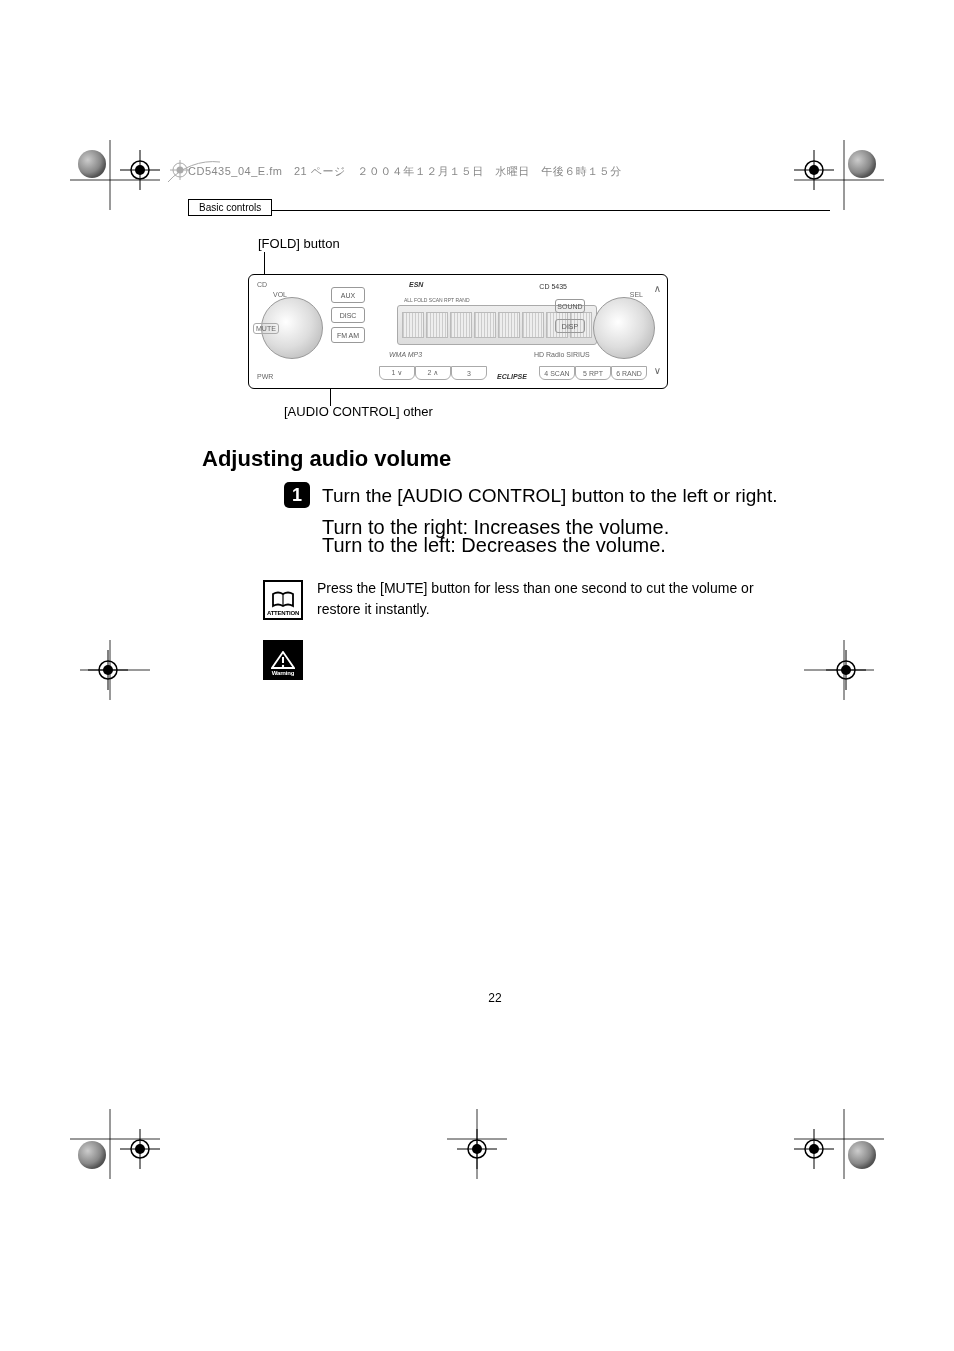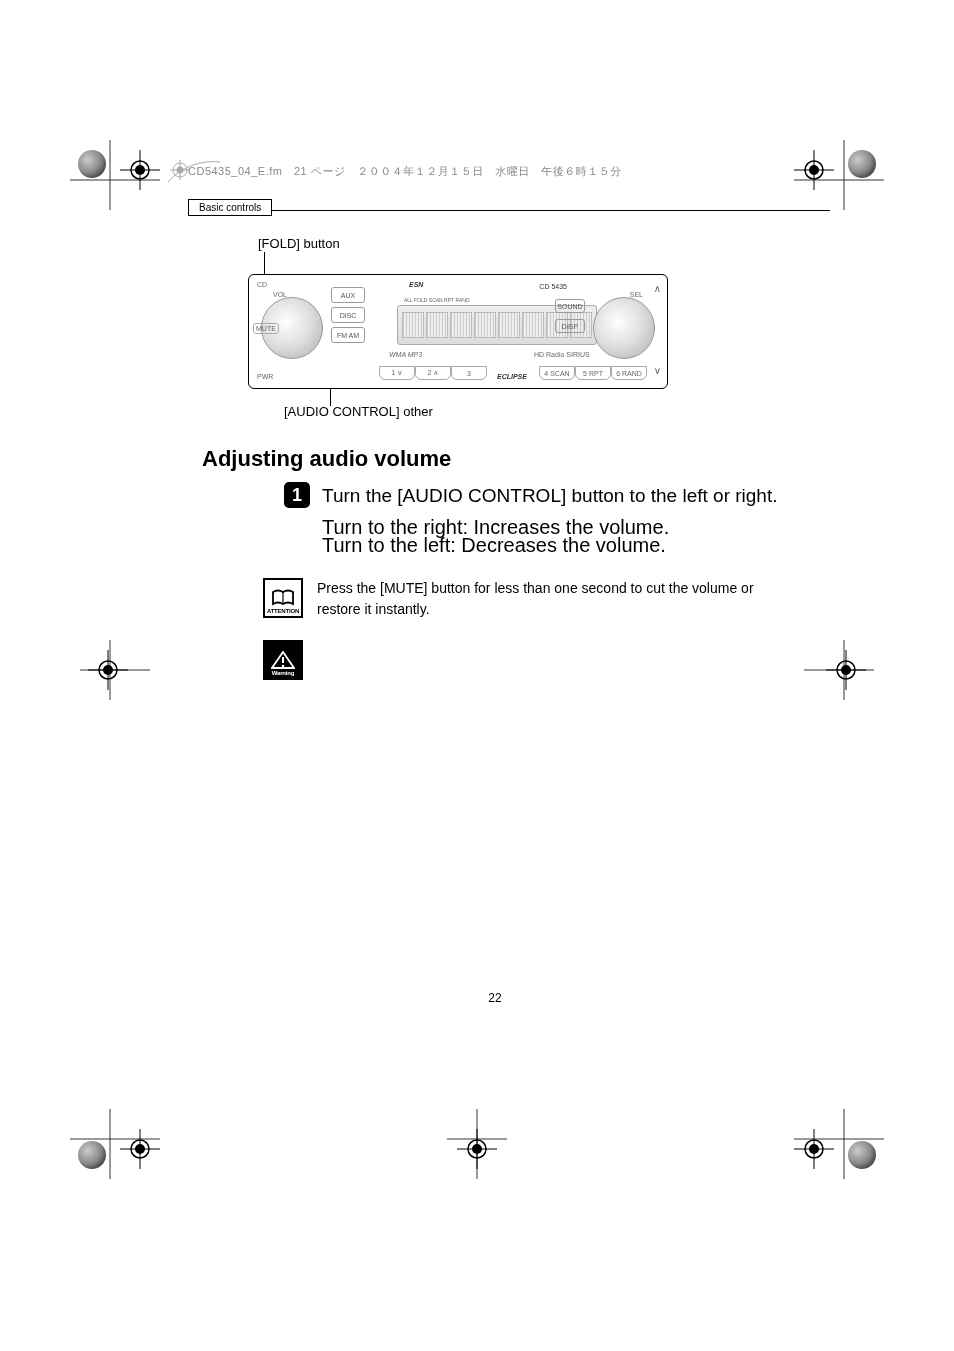--- a/index.html
+++ b/index.html
@@ -216,21 +216,21 @@
   }
   .body-line.l1 { top: 366px; }
   .body-line.l2 { top: 384px; }
 
   .callout {
     position: absolute;
     left: 103px;
     right: 50px;
     display: flex;
     gap: 14px;
-    align-items: center;
+    align-items: flex-end;
   }
   .callout .icon {
     width: 40px; height: 40px;
     border: 2px solid #000;
     display: flex; flex-direction: column;
     align-items: center; justify-content: center;
     position: relative;
     flex-shrink: 0;
   }
   .callout .icon.black { background: #000; color:#fff; }

